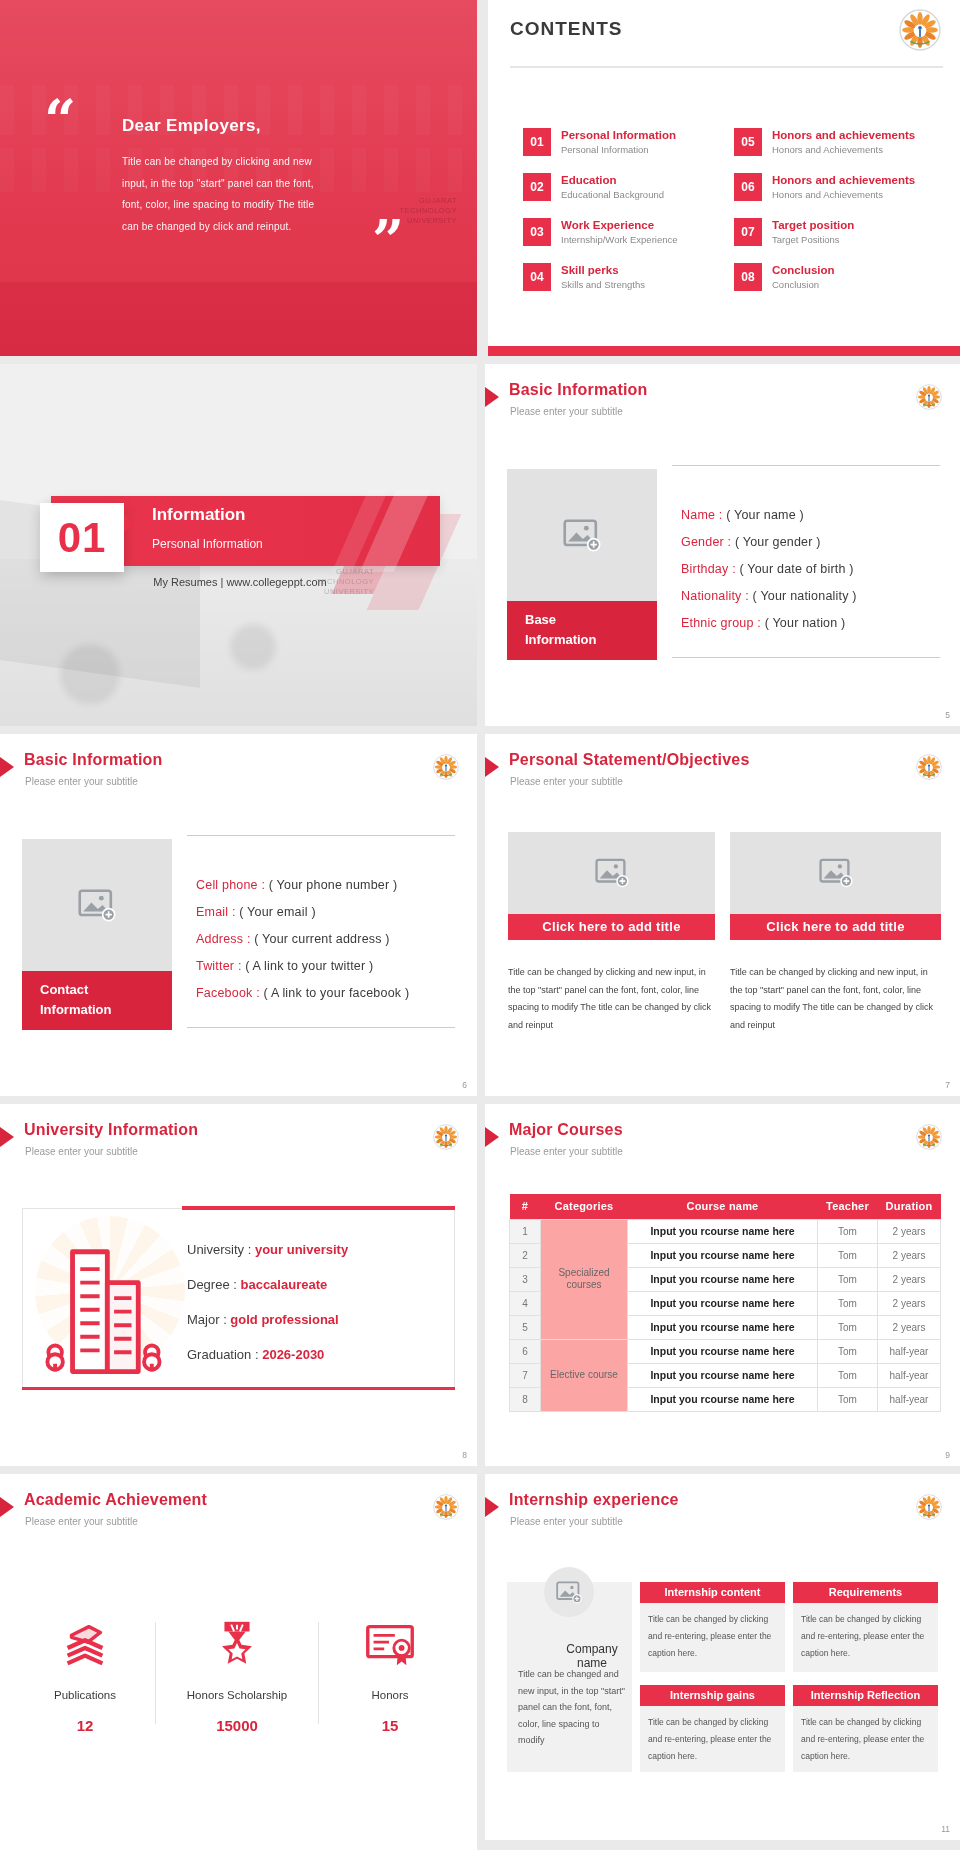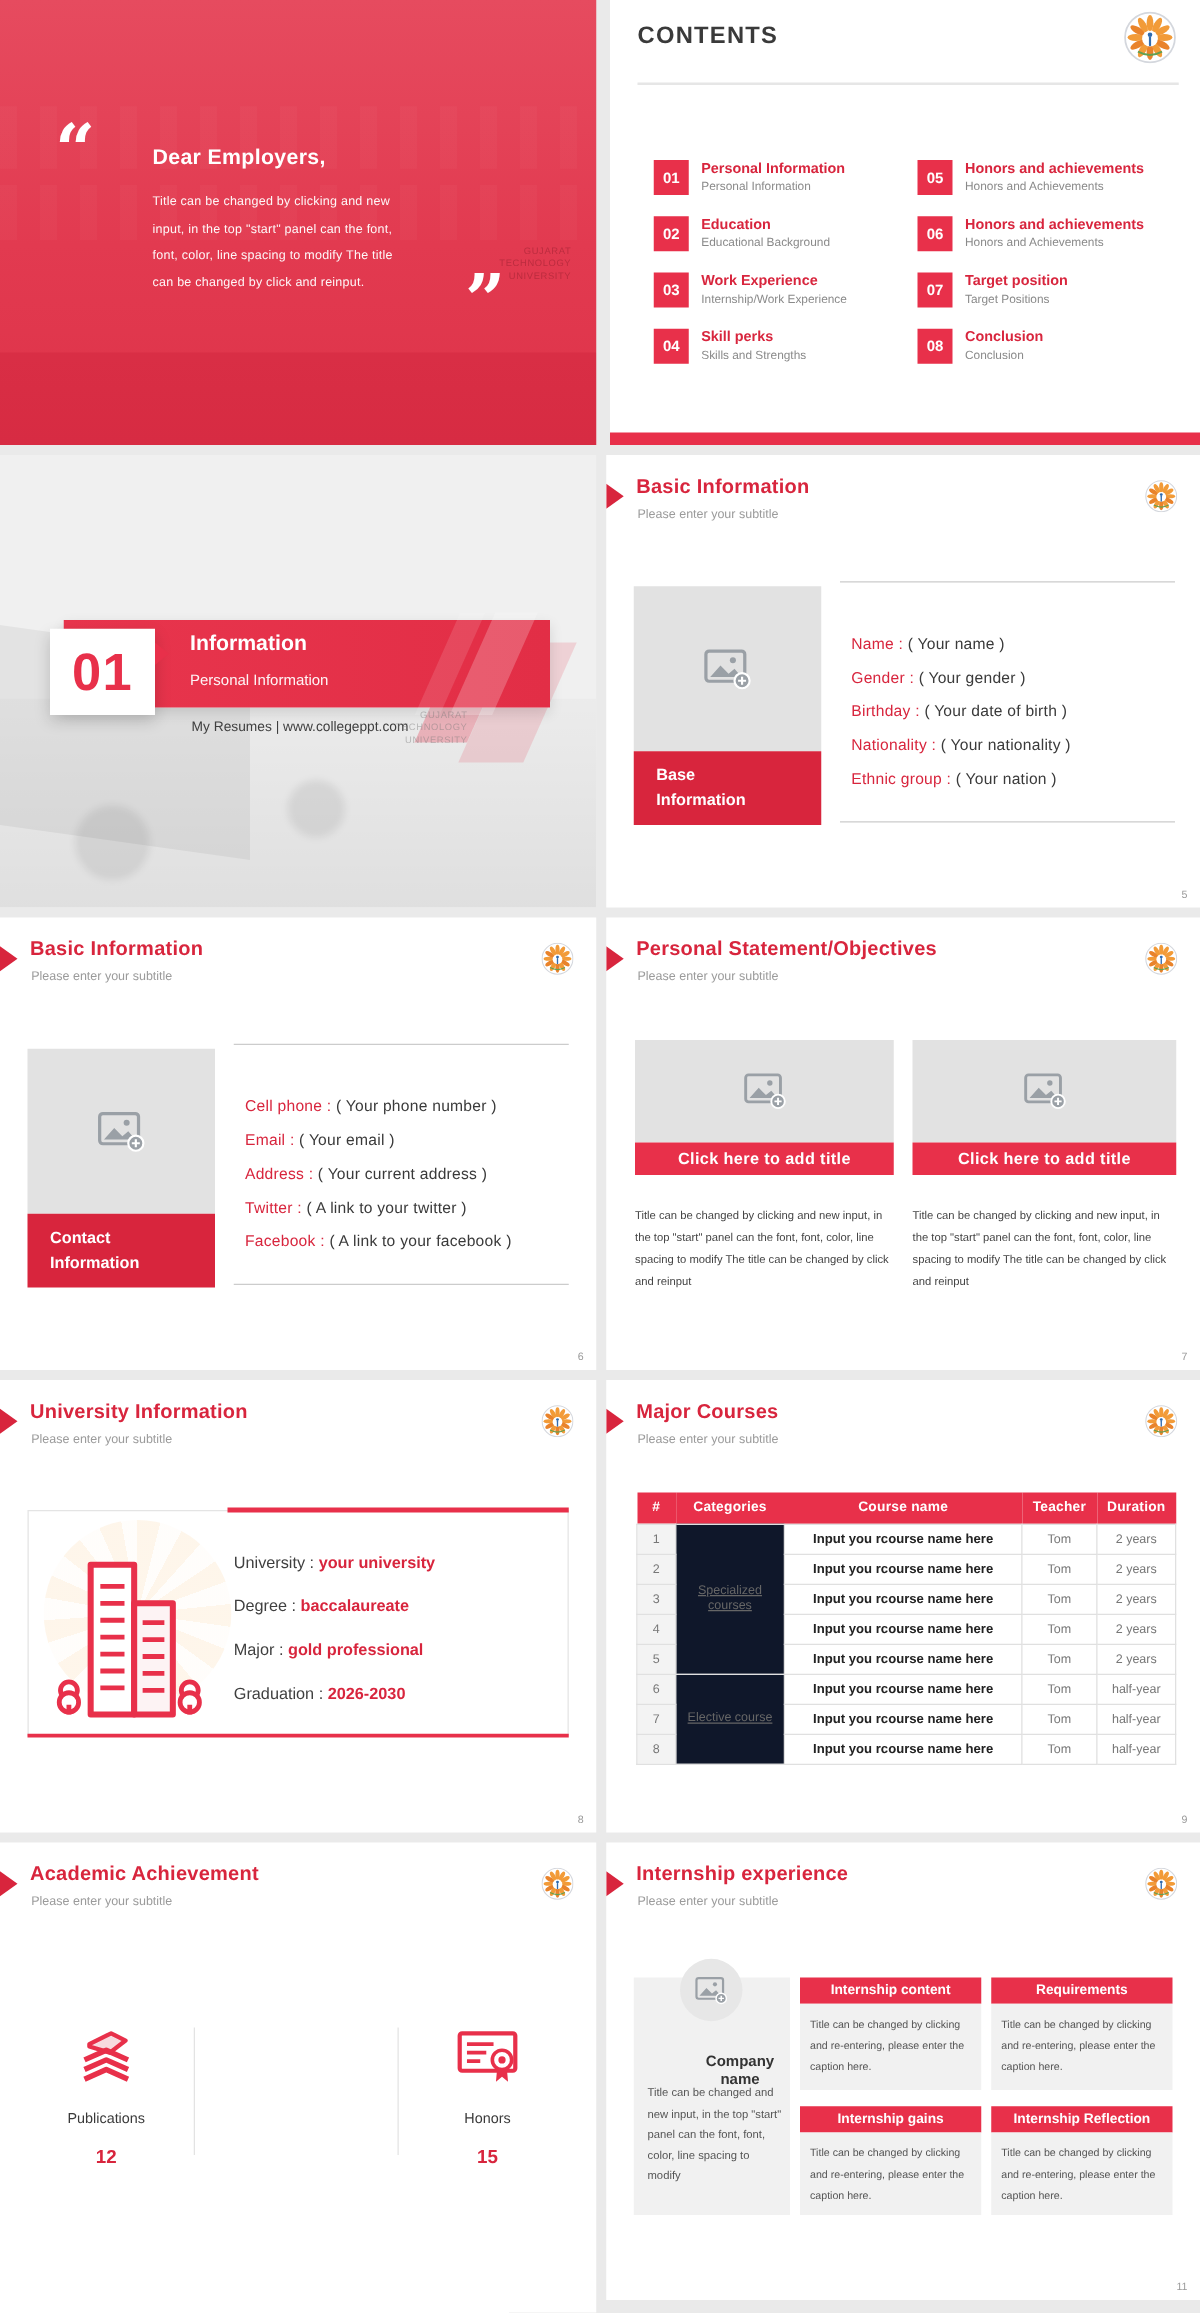--- a/index.html
+++ b/index.html
@@ -111,36 +111,36 @@
   .ufields .fv { color:#d8253d; font-weight:bold; }
   .ufields .fsep2 { color:#3f3f3f; }
 
   
   .ctable { position:absolute; left:24px; top:90px; width:431px; border-collapse:collapse;
     table-layout:fixed; }
   .ctable th { background:#e8304a; color:#fff; font-size:11px; font-weight:bold; height:25px;
     letter-spacing:.2px; }
   .ctable td { height:24px; border:1px solid #e0e0e0; text-align:center; font-size:10px; color:#777; }
   .ctable td.tn { background:#f3f3f3; }
-  .ctable td.tc { background:#0f172a; color:#666; line-height:1.25;text-decoration:underline; }
+  .ctable td.tc { background:#fca5a5; color:#666; line-height:1.25; }
   .ctable td.tco { font-size:10.5px; font-weight:bold; color:#222; }
 
   
   .stat { position:absolute; top:142px; width:150px; text-align:center; }
   .stat .sicon { height:60px; }
   .stat .slabel { margin-top:13px; font-size:11.5px; color:#3a3a3a; }
   .stat .svalue { margin-top:16px; font-size:15px; font-weight:bold; color:#d8253d; }
   .vdiv { position:absolute; top:148px; width:1px; height:102px; background:#e3e3e3; }
 
   
   .co-panel { position:absolute; left:22px; top:108px; width:125px; height:190px; background:#f1f1f1; }
   .co-circle { position:absolute; left:59px; top:93px; width:50px; height:50px; border-radius:50%;
     background:#e7e7e7; display:flex; align-items:center; justify-content:center; }
   .co-name { position:absolute; left:0; right:0; top:60px; text-align:center; font-size:12px;
-    font-weight:bold; color:#333;margin-left:45px; }
+    font-weight:normal; color:#333;margin-left:45px; }
   .co-cap { position:absolute; left:11px; right:7px; top:84px; font-size:9px; line-height:16.5px; color:#555; }
   .iblk-h { position:absolute; width:145px; height:21px; background:#e8304a; color:#fff;
     font-size:11px; font-weight:bold; text-align:center; line-height:21px; }
   .iblk-b { position:absolute; width:145px; background:#f1f1f1; padding:8px 7px 0 8px;
     font-size:8.5px; line-height:17px; color:#555; }
 </style>
 </head>
 <body>
 
 <svg width="0" height="0" style="position:absolute">
@@ -503,20 +503,27 @@
     </svg>
 
   <div class="stat" style="left:10px;">
     <div class="sicon"><svg width="58" height="58">
           <use href="#ic-pub"></use>
         </svg></div>
     <div class="slabel">Publications</div>
     <div class="svalue">12</div>
   </div>
   <div class="vdiv" style="left:155px;"></div>
+  <div class="stat" style="left:162px;">
+    <div class="sicon"><svg width="58" height="58">
+          <use href="#ic-medal"></use>
+        </svg></div>
+    <div class="slabel">Honors Scholarship</div>
+    <div class="svalue">15000</div>
+  </div>
   <div class="vdiv" style="left:318px;"></div>
   <div class="stat" style="left:315px;">
     <div class="sicon"><svg width="58" height="58">
           <use href="#ic-cert"></use>
         </svg></div>
     <div class="slabel">Honors</div>
     <div class="svalue">15</div>
   </div>
   <div class="pg">10</div>
 </div>

